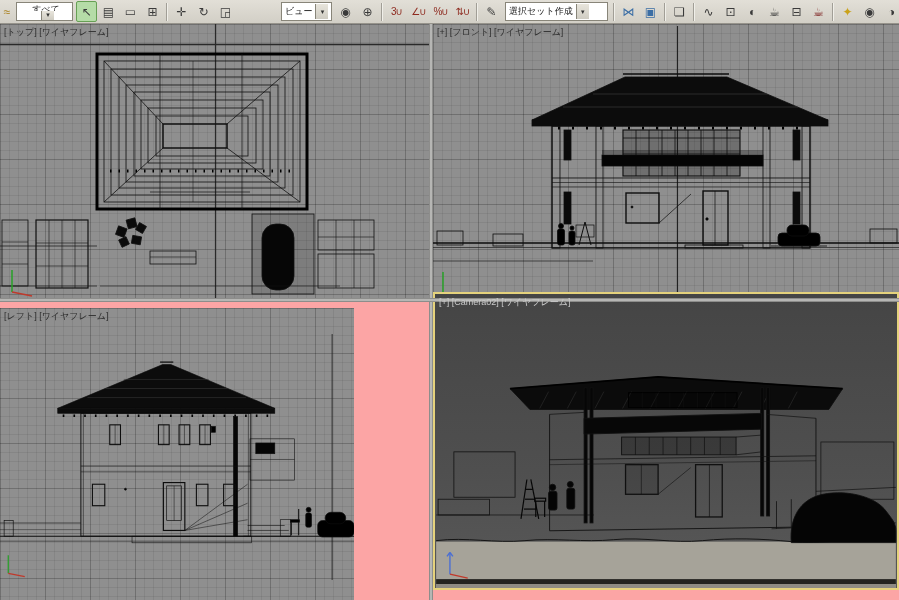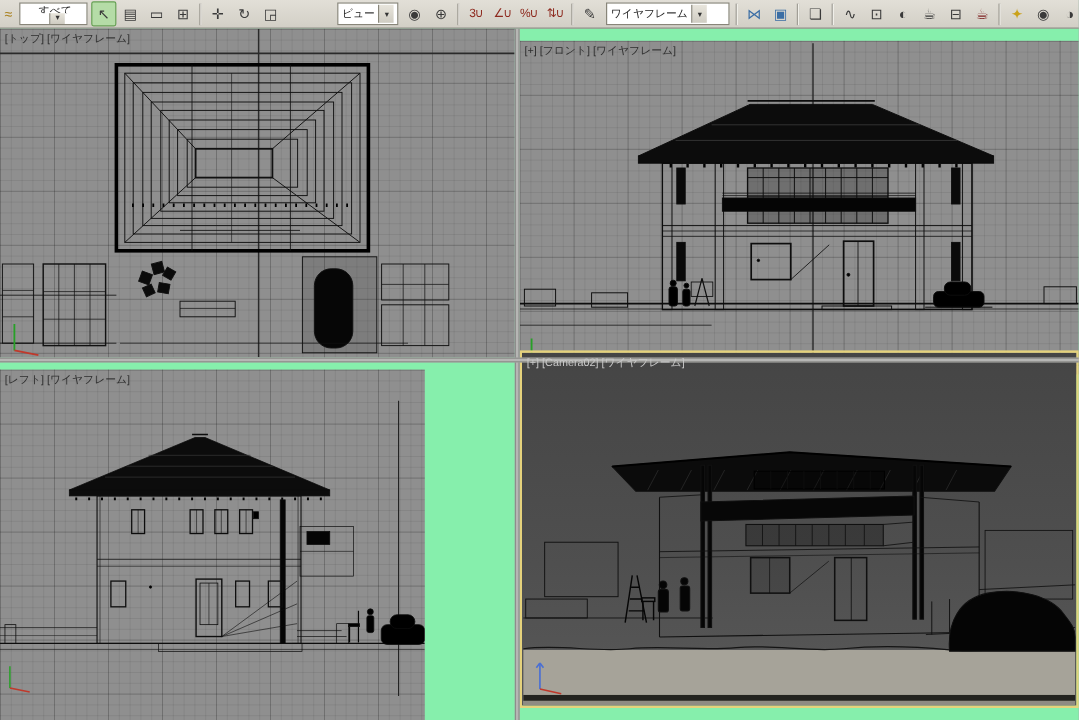--- a/index.html
+++ b/index.html
@@ -38,33 +38,33 @@
   .dd .dd-txt{overflow:hidden;}
   .dd .arrow{
     width:12px;height:15px;margin-left:3px;
     background:linear-gradient(#e8e5dc,#cfccc2);border-left:1px solid #888579;
     display:flex;align-items:center;justify-content:center;font-size:7px;color:#333;
   }
   .dd-filter{width:52px;flex-direction:column;}
   .dd-coord{width:46px;margin-left:44px;}
   .dd-namedsel{width:98px;}
   
-  .viewports{position:relative;width:899px;height:576px;background:#86efac;}
+  .viewports{position:relative;width:899px;height:576px;background:#fca5a5;}
   .vp{position:absolute;overflow:hidden;}
   .vp-light{
     background-color:#8f8f8f;
     background-image:
       linear-gradient(rgba(0,0,0,0.16) 1px, transparent 1px),
       linear-gradient(90deg, rgba(0,0,0,0.16) 1px, transparent 1px),
       linear-gradient(rgba(0,0,0,0.07) 1px, transparent 1px),
       linear-gradient(90deg, rgba(0,0,0,0.07) 1px, transparent 1px);
     background-size:45px 45px,45px 45px,9px 9px,9px 9px;
   }
   #vp-top{left:0;top:0;width:429px;height:274px;}
-  #vp-front{left:433px;top:10px;width:466px;height:278px;}
+  #vp-front{left:433px;top:0;width:466px;height:278px;}
   #vp-left{left:0;top:284px;width:354px;height:298px;}
   #vp-cam{
     left:433px;top:268px;width:466px;height:298px;
     border:2px solid #e5d27c;box-sizing:border-box;
     background:linear-gradient(#454545,#4f4f4f 60%,#555 85%);
   }
   .vp svg{position:absolute;left:0;top:0;width:100%;height:100%;display:block;}
   .vp-label{
     position:absolute;top:2px;left:4px;z-index:5;
     font-size:9px;color:#2e2e2e;letter-spacing:0;cursor:default;user-select:none;
@@ -98,21 +98,21 @@
   <div class="tbi">◉</div>
   <div class="tbi">⊕</div>
   <div class="sep"></div>
   <div class="tbi c-red">3∪</div>
   <div class="tbi c-red">∠∪</div>
   <div class="tbi c-red">%∪</div>
   <div class="tbi c-red">⇅∪</div>
   <div class="sep"></div>
   <div class="tbi">✎</div>
   <div class="dd dd-namedsel">
-    <span class="dd-txt">ワイヤフレーム</span>
+    <span class="dd-txt">選択セット作成</span>
     <span class="arrow">▾</span>
   </div>
   <div class="sep"></div>
   <div class="tbi c-blue">⋈</div>
   <div class="tbi c-blue">▣</div>
   <div class="sep"></div>
   <div class="tbi">❏</div>
   <div class="sep"></div>
   <div class="tbi">∿</div>
   <div class="tbi">⊡</div>

